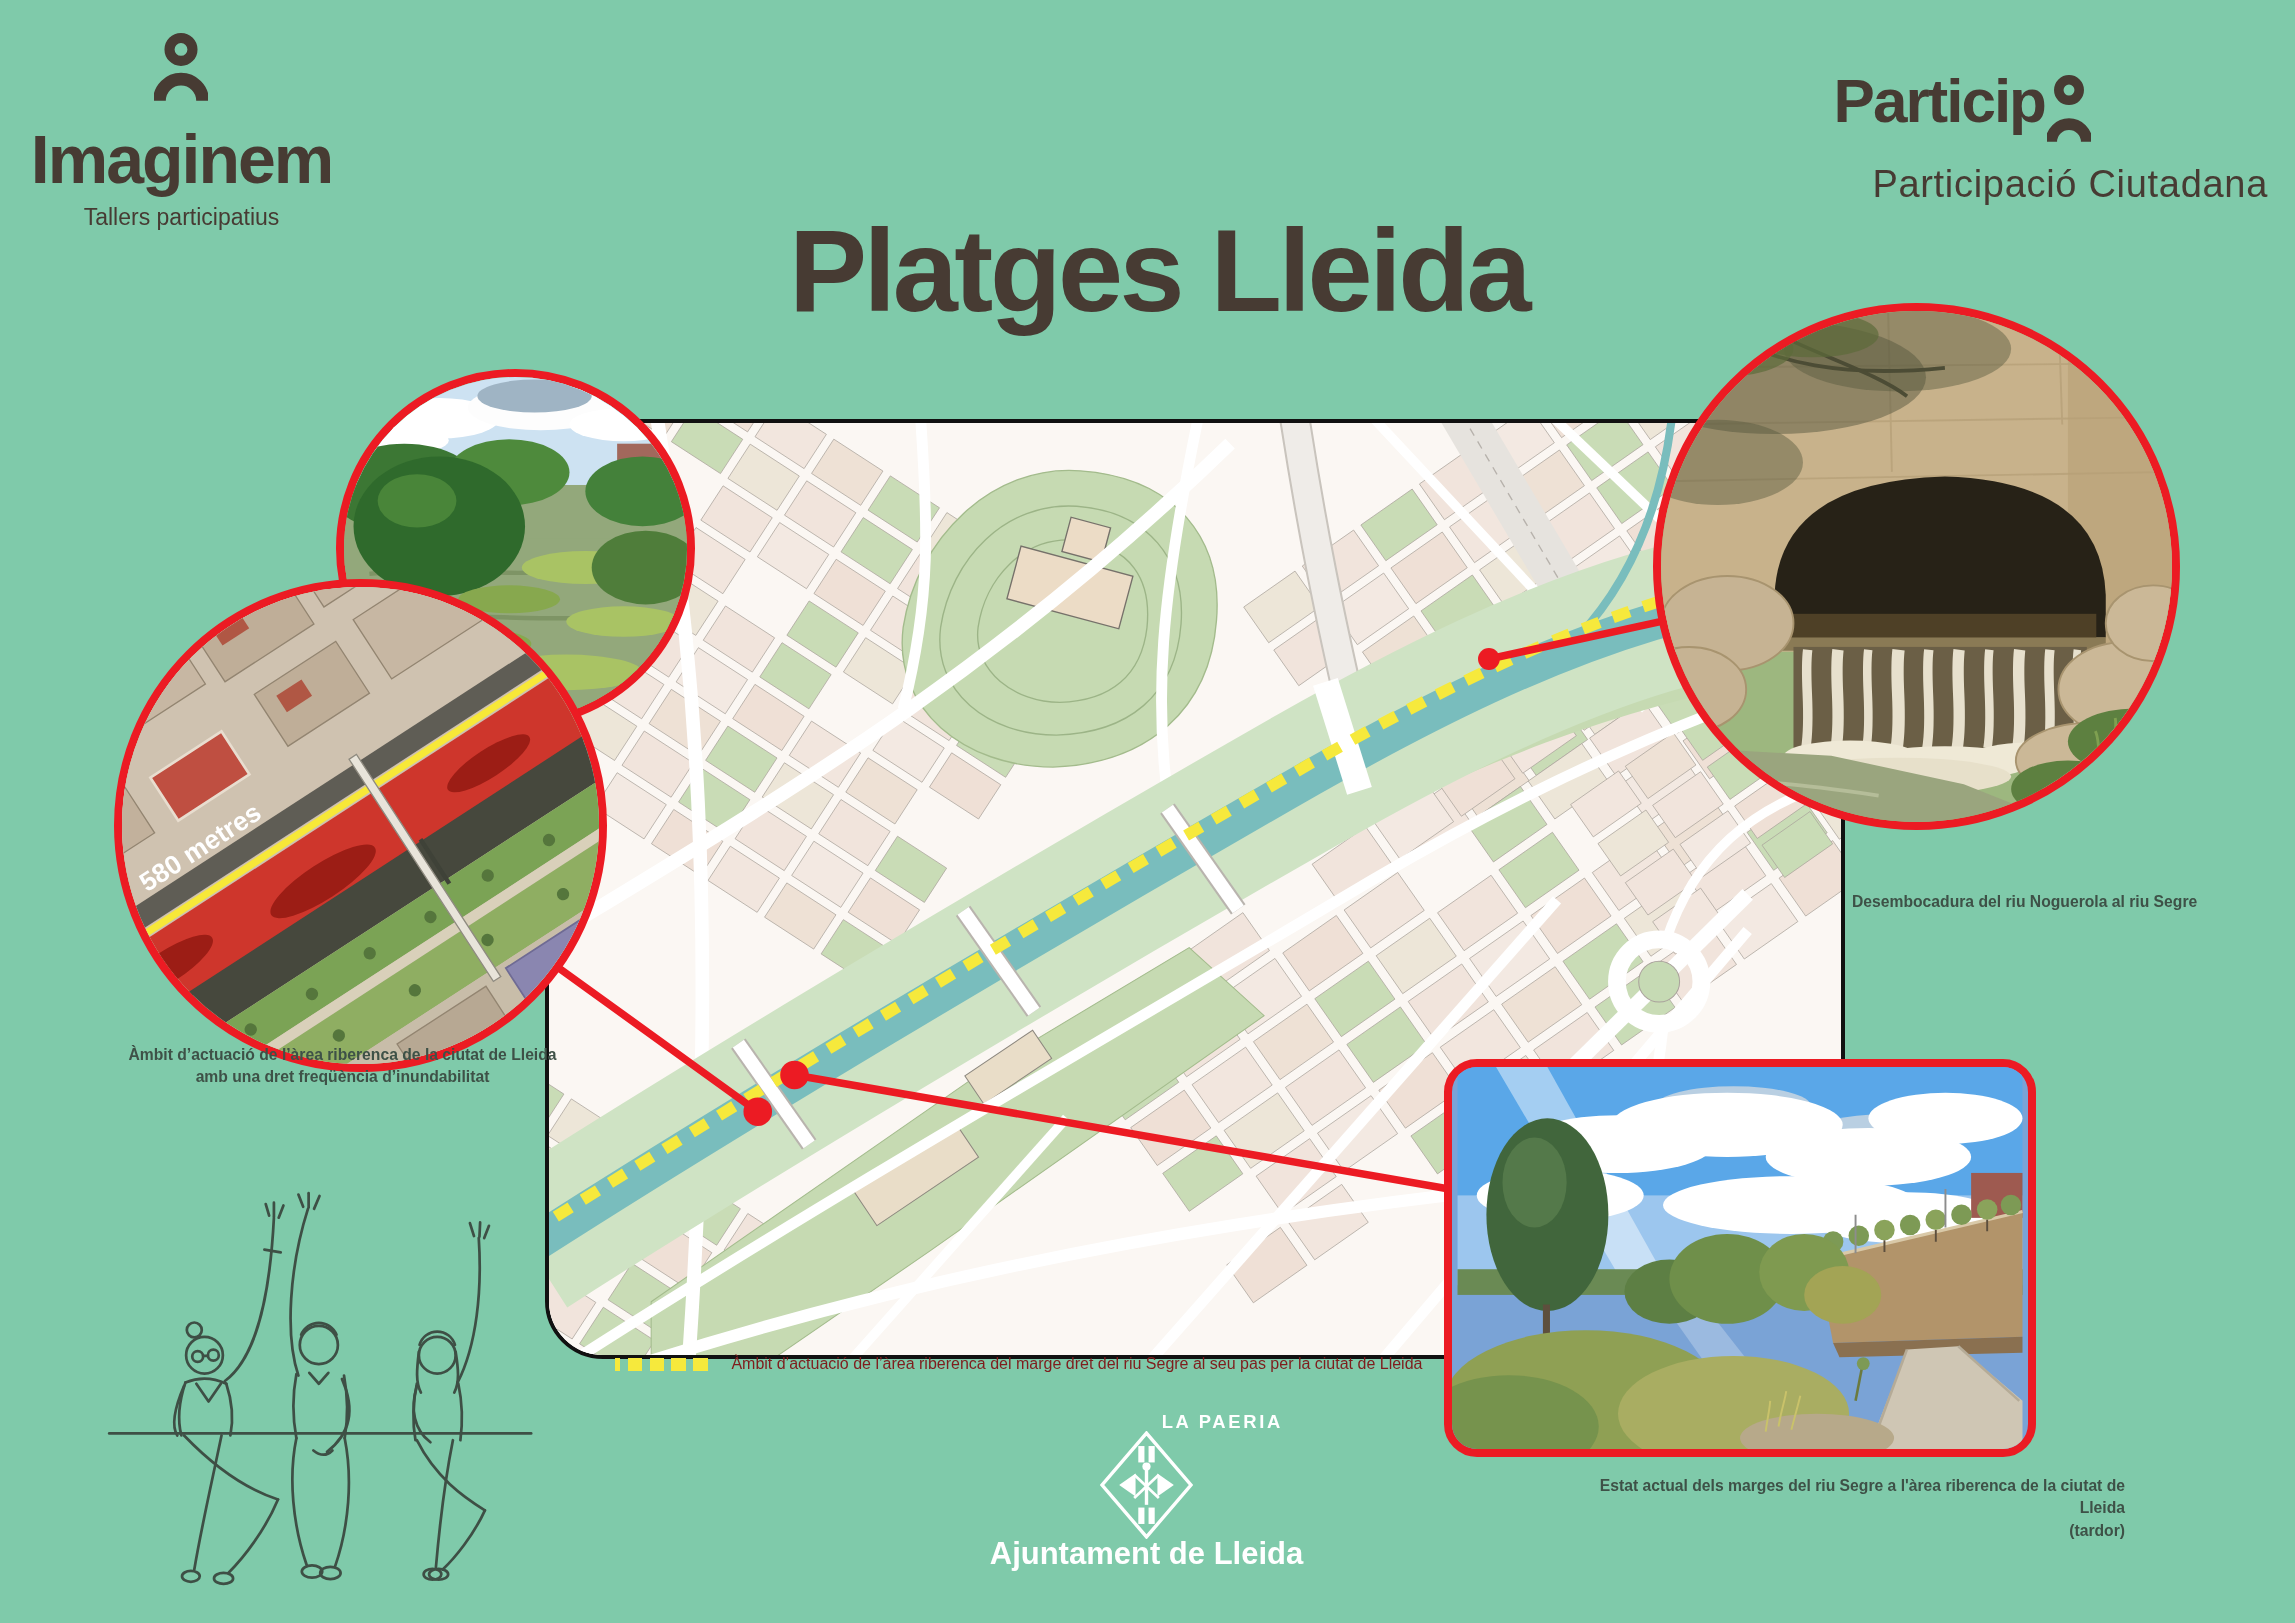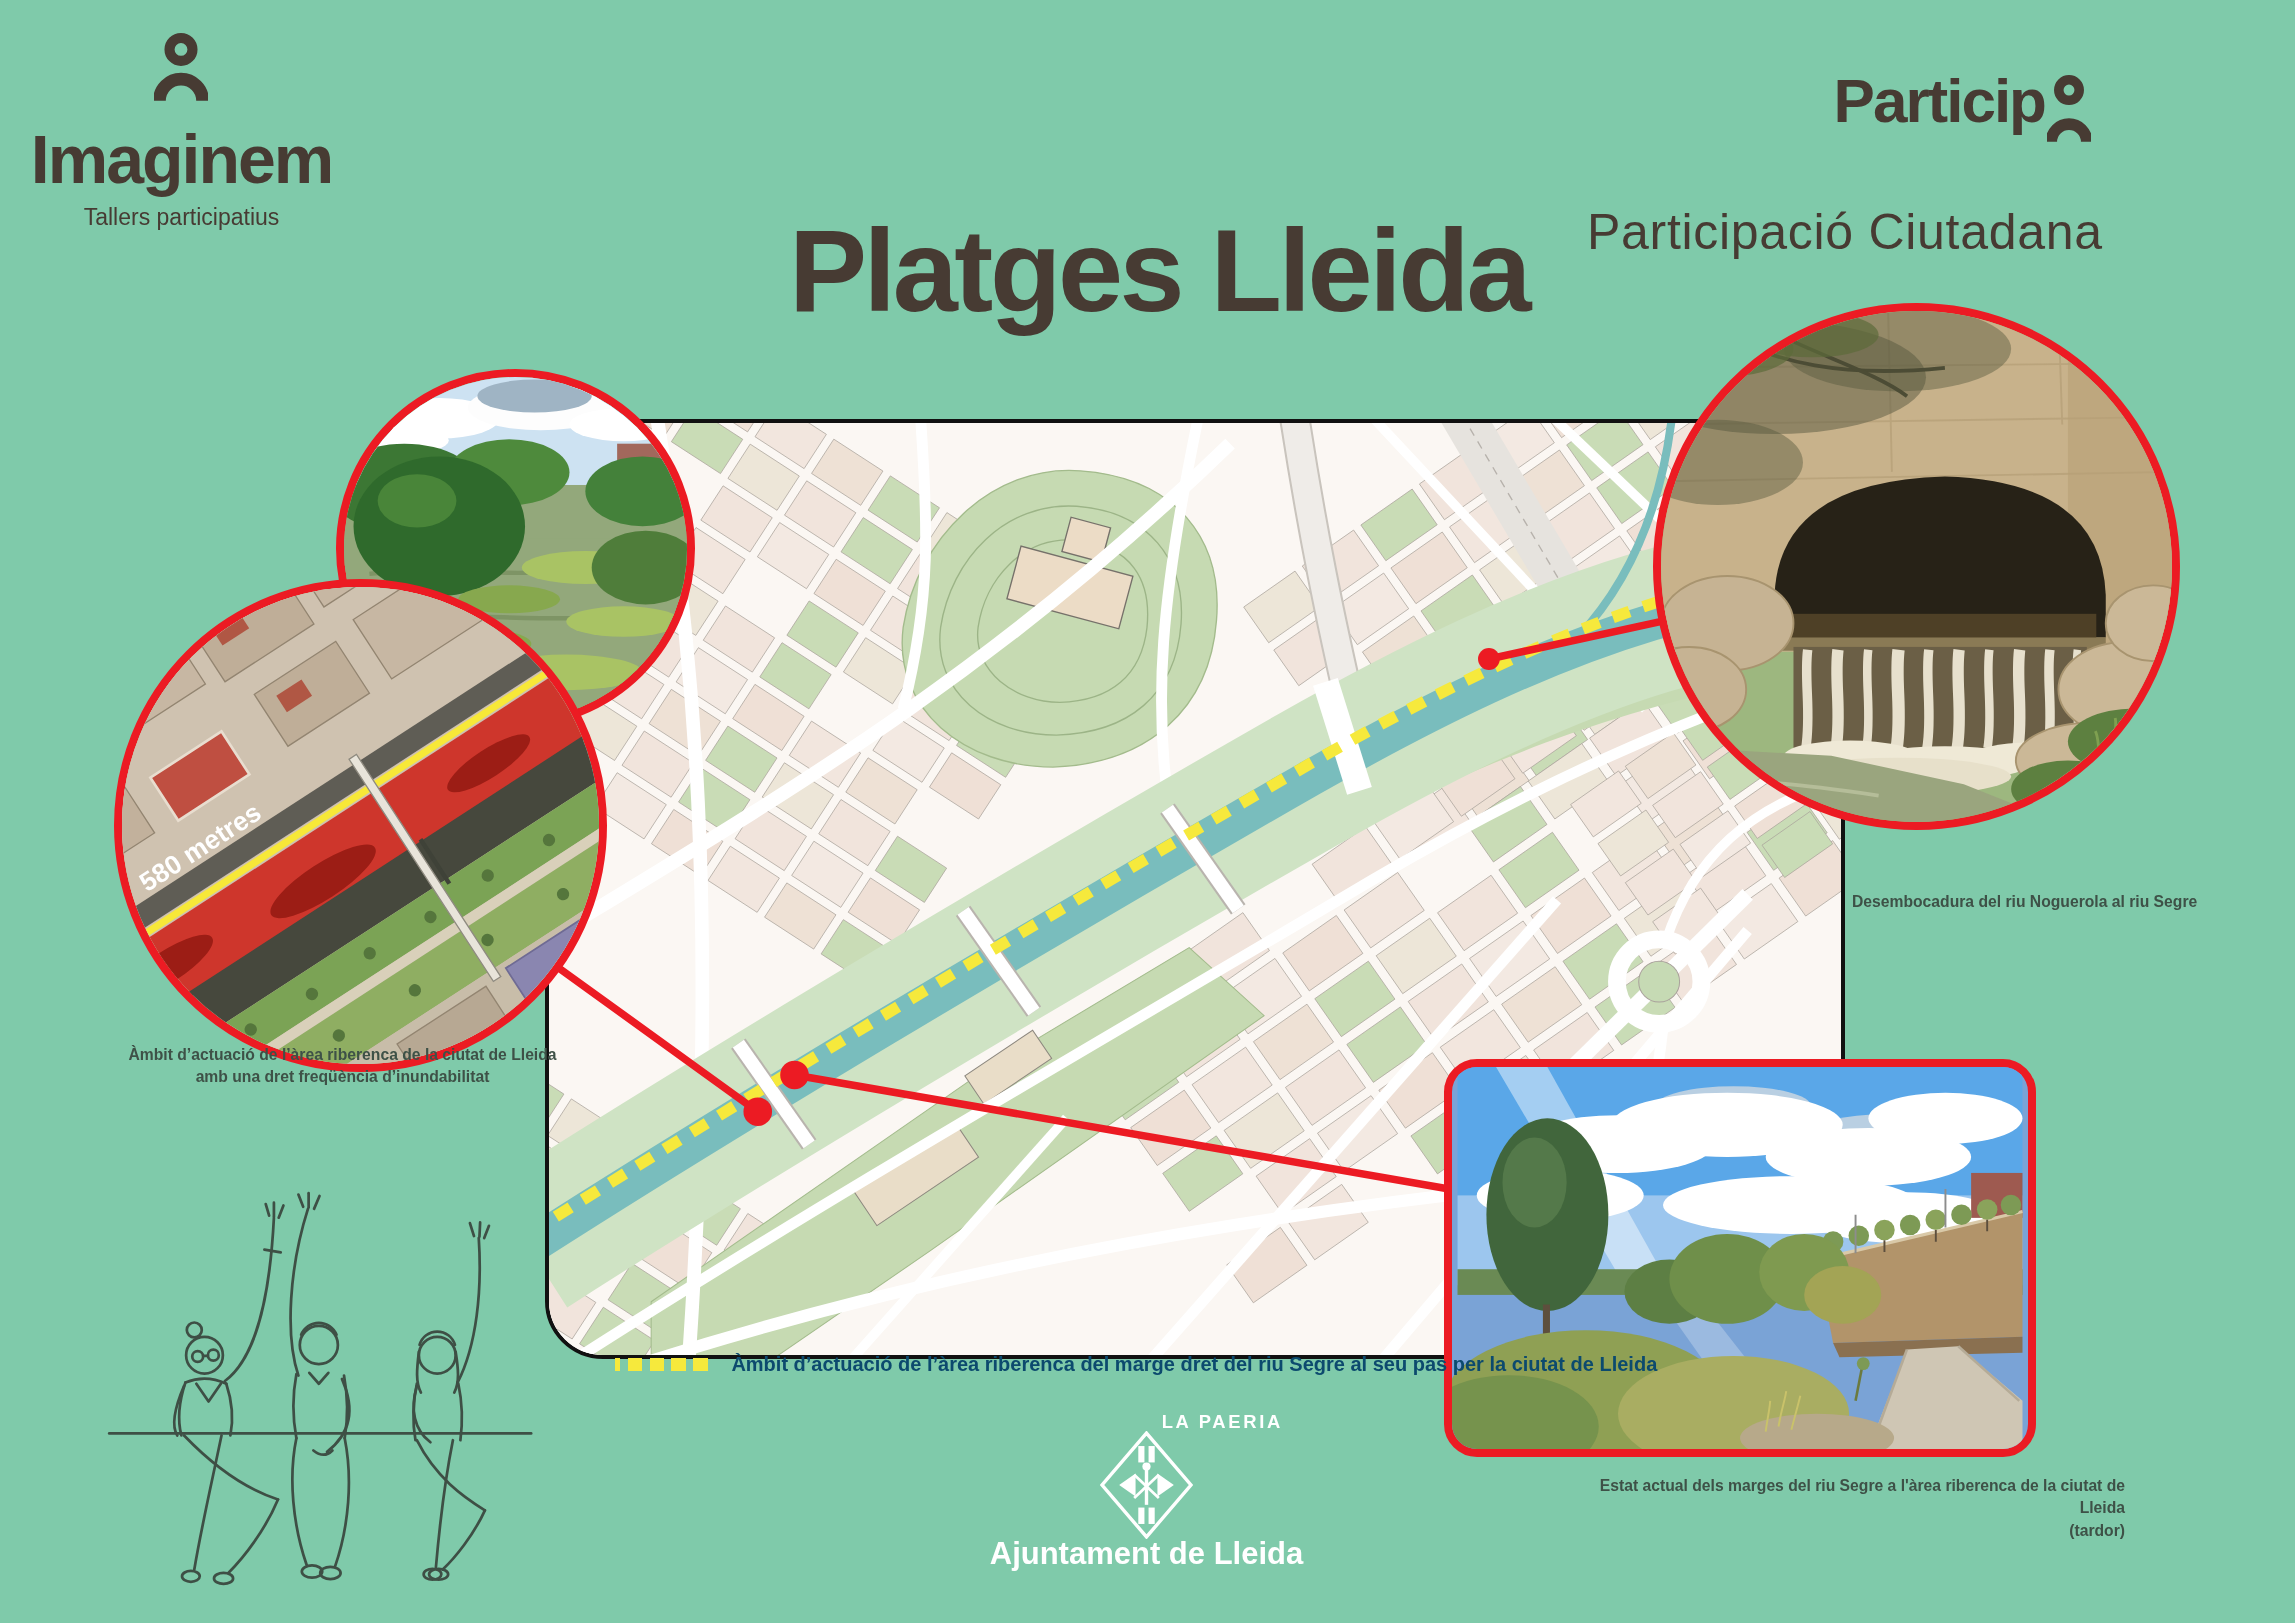--- a/index.html
+++ b/index.html
@@ -3,40 +3,40 @@
 <meta charset="utf-8">
 <style>
   html,body{margin:0;padding:0;width:2295px;height:1623px;}
   body{background:#7FCAAA;font-family:"Liberation Sans",sans-serif;position:relative;overflow:hidden;}
   .abs{position:absolute;}
   
   .ink{color:#473B33;}
   #imaginem-word{left:-57px;width:477px;top:120px;text-align:center;font-size:68px;font-weight:bold;letter-spacing:-2px;}
   #imaginem-tagline{left:-57px;width:477px;top:204px;text-align:center;font-size:23px;font-weight:normal;}
   #participa-word{left:1587px;width:458px;top:65px;text-align:right;font-size:62px;font-weight:bold;letter-spacing:-2px;}
-  #participa-sub{left:1587px;width:681px;top:163px;text-align:left;font-size:50px;letter-spacing:0.7px;margin-top:40px;}
+  #participa-sub{left:1587px;width:681px;top:163px;text-align:right;font-size:38px;letter-spacing:0.7px;}
   #poster-title{left:682px;width:953px;top:203px;text-align:center;font-size:117px;font-weight:bold;letter-spacing:-3.4px;white-space:nowrap;}
   
   #map-frame{left:545px;top:419px;width:1292px;height:932px;border:4.8px solid #111;border-radius:58px;overflow:hidden;background:#fbf7f3;}
   #map-frame svg{display:block;}
   
   .inset-circle{border:8.2px solid #EC1B23;border-radius:50%;overflow:hidden;background:#9db77f;}
   #inset-flood{left:336px;top:369px;width:343px;height:343px;}
   #inset-aerial{left:114px;top:579px;width:477px;height:477px;}
   #inset-tunnel{left:1653px;top:303px;width:511px;height:511px;}
   #inset-autumn{left:1444px;top:1059px;width:576px;height:382px;border:8.2px solid #EC1B23;border-radius:33px;overflow:hidden;background:#7aa3d6;}
   
   .caption{color:#3E5147;font-size:15.7px;line-height:1.42;font-weight:bold;}
   #caption-aerial{left:104px;top:1044px;width:477px;text-align:center;}
   #caption-tunnel{left:1852px;top:891px;white-space:nowrap;}
   #caption-autumn{left:1573px;top:1475px;width:552px;text-align:right;}
   #legend-row{left:615px;top:1354px;height:20.4px;display:flex;align-items:center;}
   .dash{display:inline-block;width:14.3px;height:13px;background:#F6E93C;margin-right:7.5px;}
   .dash.small{width:5.4px;}
-  #legend-label{color:#0c4a6e;font-size:20px;margin-left:16.3px;white-space:nowrap;font-weight:bold;}
+  #legend-label{color:#7f1d1d;font-size:16px;margin-left:16.3px;white-space:nowrap;}
   
   #org-small{left:1011px;top:1411px;width:272px;text-align:right;color:#fff;font-size:18.4px;font-weight:bold;letter-spacing:2.7px;}
   #org-name{left:942px;top:1536px;width:409px;text-align:center;color:#fff;font-size:31px;font-weight:bold;}
 </style>
 </head>
 <body>
 
 <svg class="abs" style="left:154px;top:29px" width="54" height="80" viewBox="0 0 80 118">
   <circle cx="40" cy="30" r="17" fill="none" stroke="#473B33" stroke-width="15"></circle>
   <path d="M 8,106 A 32,32 0 0 1 72,106" fill="none" stroke="#473B33" stroke-width="19"></path>

